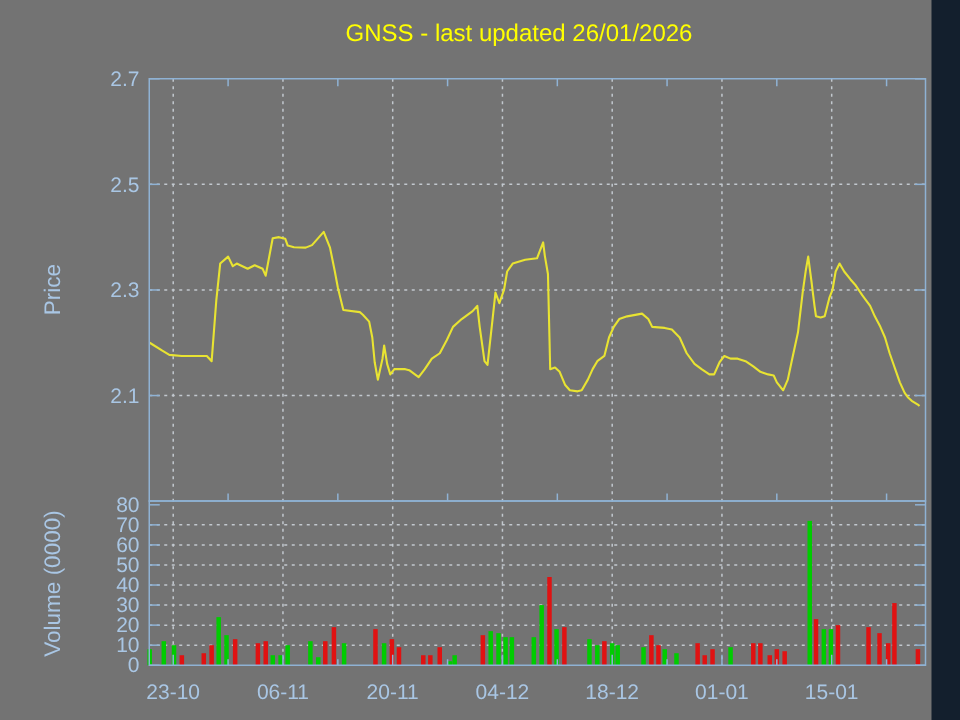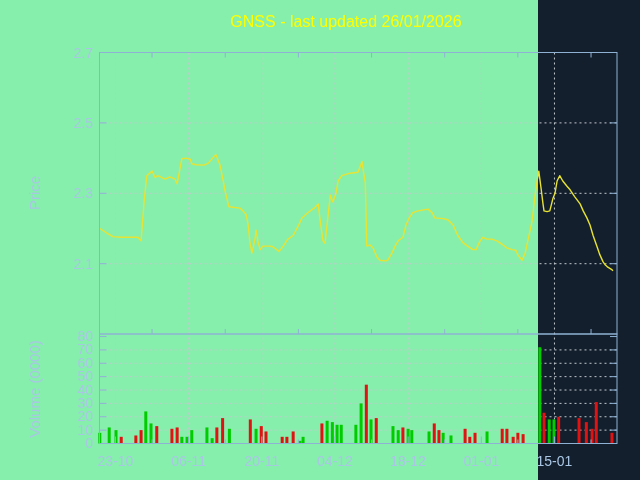--- a/index.html
+++ b/index.html
@@ -1,16 +1,16 @@
 <!DOCTYPE html>
 <html><head>
 <meta charset="utf-8">
 <style>
   html,body{margin:0;padding:0;background:#131f2d;width:640px;height:480px;overflow:hidden;}
-  .stage{position:relative;width:538px;height:480px;background:#86efac;}
+  .stage{position:relative;width:621px;height:480px;background:#737373;}
   svg{display:block;}
   svg text{font-family:"Liberation Sans","DejaVu Sans",sans-serif;}
   .title{font-size:16px;fill:#ffff00;}
   .axlabel{font-size:15px;fill:#a9c6e4;}
   .ticklabel{font-size:14px;fill:#a9c6e4;}
 </style>
 </head>
 <body>
 
 <div class="stage">

